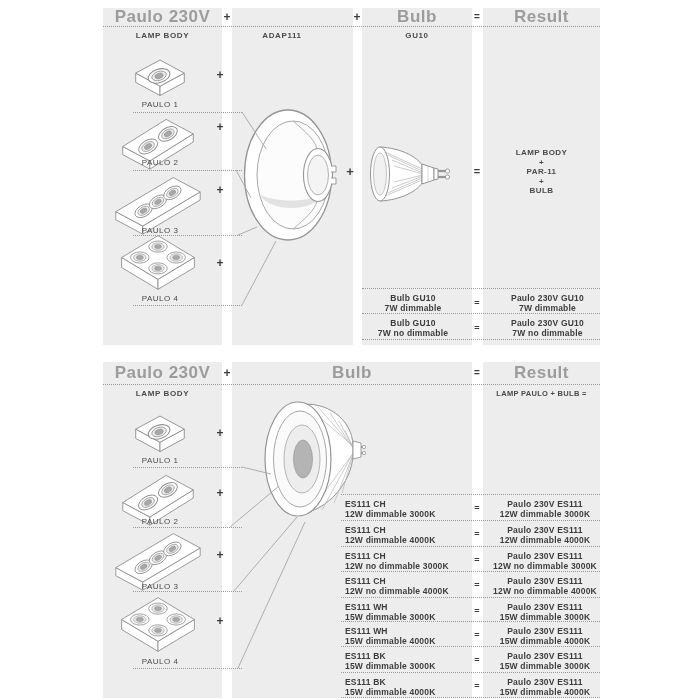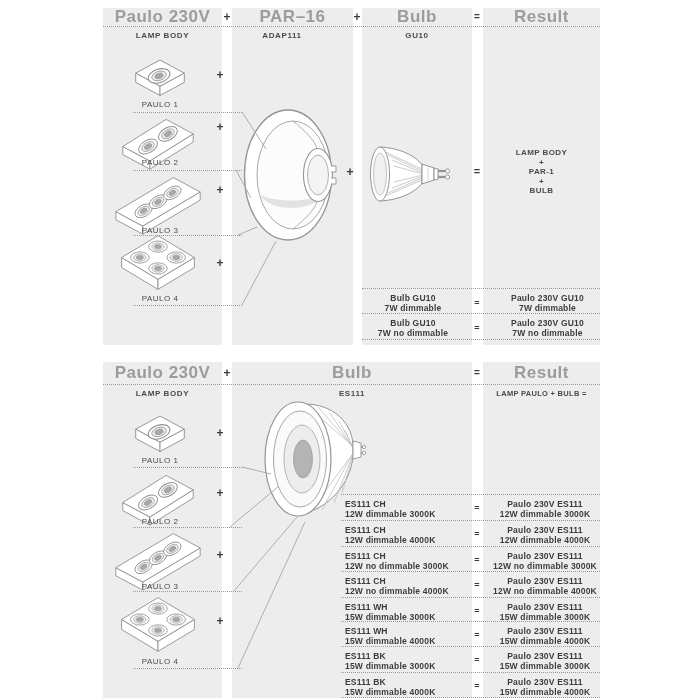--- a/index.html
+++ b/index.html
@@ -115,21 +115,20 @@
     </defs>
   </svg>
 
   <div class="col" style="left:103px;top:8px;width:119px;height:337px"></div>
   <div class="col" style="left:232px;top:8px;width:121px;height:337px"></div>
   <div class="col" style="left:362px;top:8px;width:110px;height:337px"></div>
   <div class="col" style="left:483px;top:8px;width:117px;height:337px"></div>
 
   <div class="hdr" style="left:103px;top:8px;width:119px">Paulo 230V</div>
   <div class="op" style="left:219px;top:10px;font-size:12px">+</div>
-  <div class="hdr" style="left:232px;top:8px;width:121px">PAR–16</div>
   <div class="op" style="left:349px;top:10px;font-size:12px">+</div>
   <div class="hdr" style="left:362px;top:8px;width:110px">Bulb</div>
   <div class="op" style="left:469px;top:11px;font-size:10px">=</div>
   <div class="hdr" style="left:483px;top:8px;width:117px">Result</div>
 
   <div class="dotline" style="left:103px;top:26px;width:497px"></div>
 
   <div class="sub" style="left:103px;top:31px;width:119px">LAMP BODY</div>
   <div class="sub" style="left:232px;top:31px;width:100px">ADAP111</div>
   <div class="sub" style="left:362px;top:31px;width:110px">GU10</div>
@@ -167,21 +166,21 @@
     </svg>
   <div class="op" style="left:341px;top:164px;width:18px;font-size:13px">+</div>
   <svg class="dia" style="left:367px;top:142px" width="86" height="64" viewBox="0 0 86 64">
       <use href="#gu10"></use>
     </svg>
   <div class="op" style="left:468px;top:165px;width:18px;font-size:11px">=</div>
 
   <div class="resstack" style="top:148px">
     <span>LAMP BODY</span>
     <span>+</span>
-    <span>PAR-1</span>
+    <span>PAR-11</span>
     <span>+</span>
     <span>BULB</span>
   </div>
 
   <div class="dotline" style="left:362px;top:288px;width:238px"></div>
   <div class="rowtext rowCB" style="top:293px">
     <span>Bulb GU10</span>
       <span>7W dimmable</span>
   </div>
   <div class="roweq" style="top:298px">=</div>
@@ -207,21 +206,20 @@
 
   <div class="hdr" style="left:103px;top:364px;width:119px">Paulo 230V</div>
   <div class="op" style="left:219px;top:366px;font-size:12px">+</div>
   <div class="hdr" style="left:232px;top:364px;width:240px">Bulb</div>
   <div class="op" style="left:469px;top:367px;font-size:10px">=</div>
   <div class="hdr" style="left:483px;top:364px;width:117px">Result</div>
 
   <div class="dotline" style="left:103px;top:384px;width:497px"></div>
 
   <div class="sub" style="left:103px;top:389px;width:119px">LAMP BODY</div>
-  <div class="sub" style="left:232px;top:389px;width:240px">ES111</div>
   <div class="sub" style="left:483px;top:389px;width:117px;font-size:7.5px;letter-spacing:0.3px">LAMP PAULO + BULB =</div>
 
   <svg class="dia" style="left:132px;top:414px" width="56" height="47" viewBox="0 0 60 50">
       <use href="#paulo1"></use>
     </svg>
   <div class="lamp-label" style="top:456px">PAULO 1</div>
   <div class="lamp-underline" style="top:467px"></div>
   <div class="itemplus" style="top:426px">+</div>
 
   <svg class="dia" style="left:120px;top:470px" width="76" height="56" viewBox="0 0 84 62">

